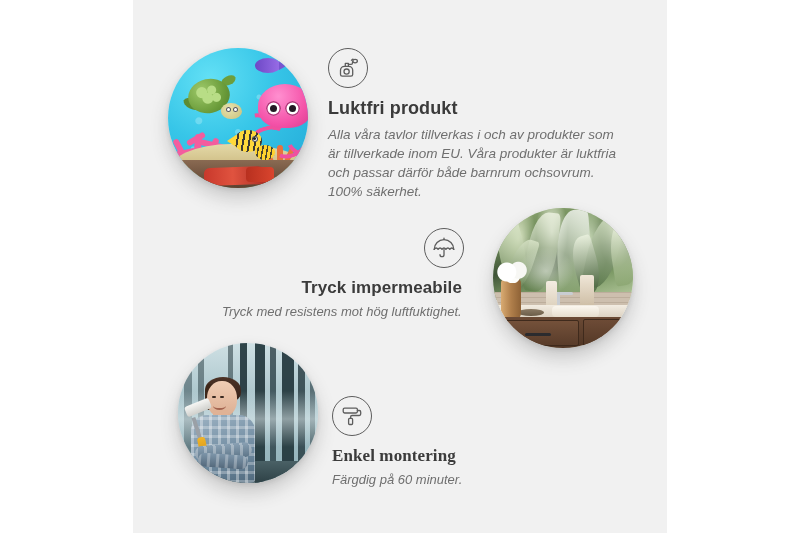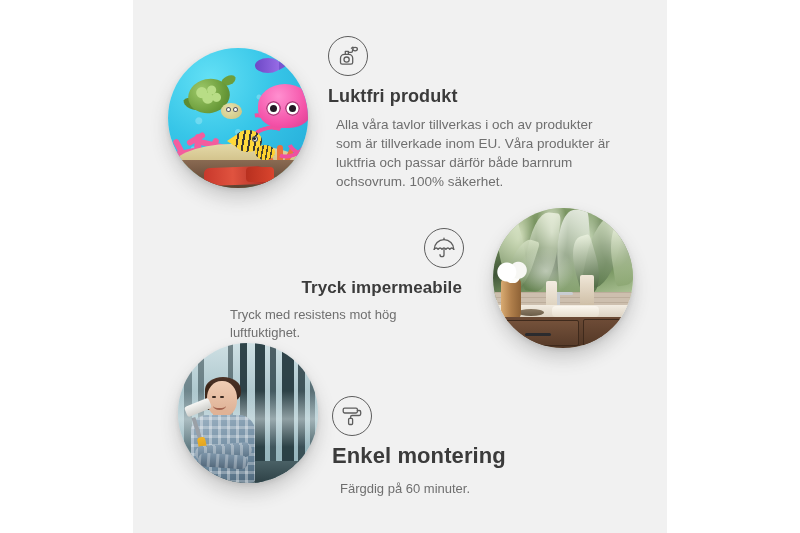--- a/index.html
+++ b/index.html
@@ -211,35 +211,35 @@
   .w-roller-s{position:absolute;left:12%;top:36%;width:4px;height:30px;background:#9aa0a6;transform:rotate(-18deg);}
   .w-roller-g{position:absolute;left:16%;top:56%;width:8px;height:22px;border-radius:3px;
     background:linear-gradient(180deg,#f0b429,#d08f14);transform:rotate(-12deg);}
 
   
   .feature{position:absolute;}
   .ic{width:38px;height:38px;border-radius:50%;border:1.6px solid #5d5d5d;
       display:flex;align-items:center;justify-content:center;}
   .ic svg{display:block;}
   h3{margin:0;font-weight:bold;color:#3b3b3b;letter-spacing:.1px;}
-  p{margin:8px;color:#6f6f6f;}
-
-  #f1{left:328px;top:36px;width:300px;}
+  p{margin:0;color:#6f6f6f;font-style:italic;}
+
+  #f1{left:328px;top:48px;width:300px;}
   #f1 .ic{margin-bottom:9px;}
   #f1 h3{font-size:18px;line-height:22px;margin-bottom:6px;}
   #f1 p{font-size:13.5px;line-height:19px;}
 
   #f2{left:222px;top:228px;width:242px;text-align:center;}
   #f2 .ic{margin:0 0 9px auto;}
   #f2 h3{font-size:17px;line-height:21px;margin-bottom:5px;text-align:right;padding-right:2px;}
   #f2 p{font-size:13px;line-height:18px;text-align:left;}
 
   #f3{left:332px;top:396px;width:250px;}
   #f3 .ic{margin-bottom:9px;}
-  #f3 h3{font-size:22px;line-height:21px;margin-bottom:14px;}
+  #f3 h3{font-size:17px;line-height:21px;margin-bottom:5px;font-family:Liberation Serif, serif;}
   #f3 p{font-size:13px;line-height:18px;}
 </style>
 </head>
 <body>
 
 <div class="stage">
 
   <div class="panel"></div>
 
   <div class="disc" id="disc-sea">

